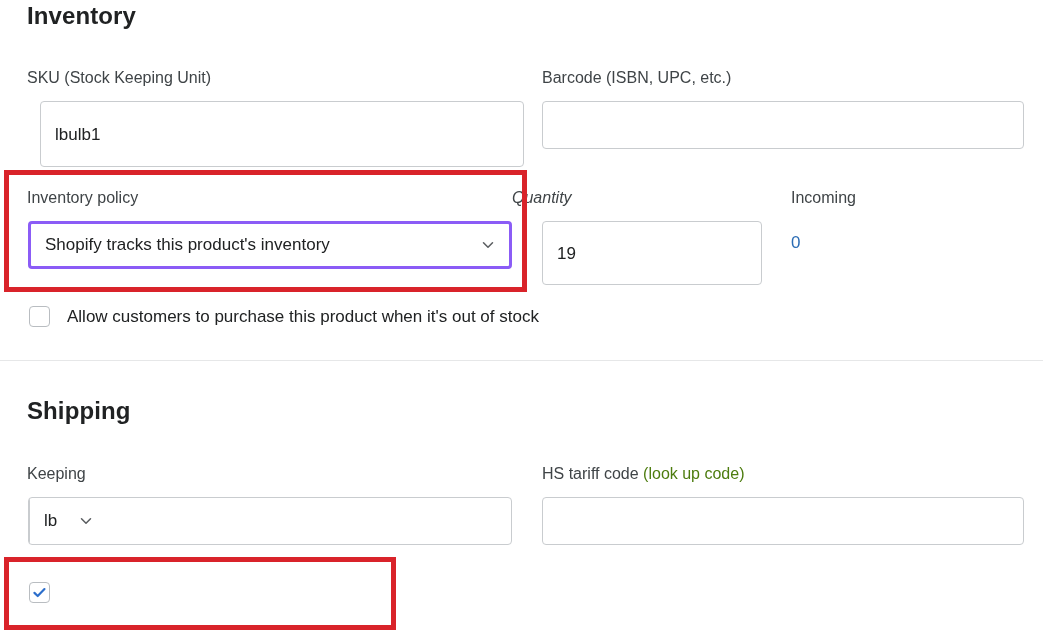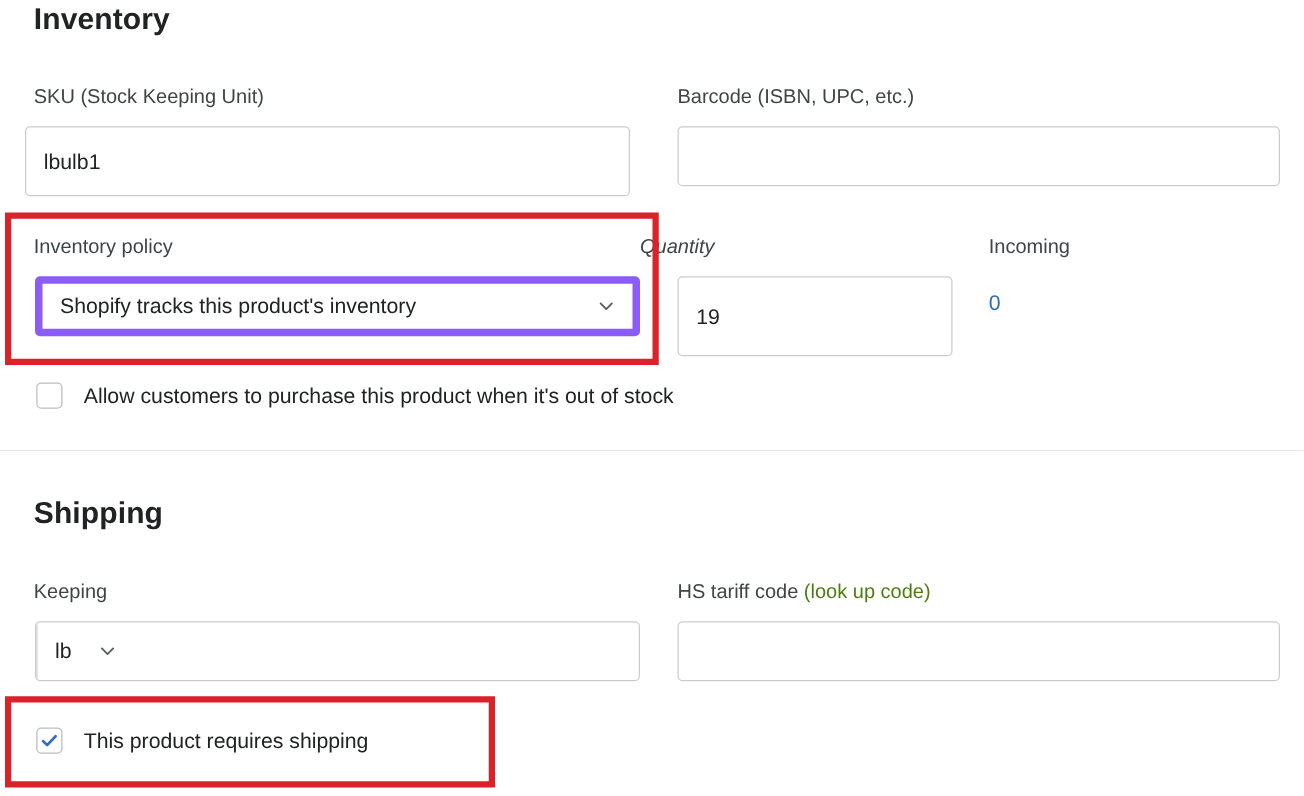--- a/index.html
+++ b/index.html
@@ -55,21 +55,21 @@
     align-items: center;
   }
   .text-input .value {
     font-size: 17px;
     color: #202223;
   }
 
   
   .select-box {
     background: #ffffff;
-    border: 6px solid #8b5cf6;
+    border: 3px solid #8b5cf6;
     border-radius: 4px;
     display: flex;
     align-items: center;
     justify-content: space-between;
     padding: 0 12px 0 14px;
     cursor: pointer;
   }
   .select-box .sel-label {
     font-size: 17px;
     color: #202223;
@@ -158,21 +158,21 @@
   
   .annot {
     border: 5px solid #d9232a;
     background: transparent;
     pointer-events: none;
   }
 
   
   #inventory-heading   { left: 27px;  top: 4px; }
   #sku-label           { left: 27px;  top: 68px; }
-  #sku-input           { left: 20px;  top: 101px;  width: 484px; height: 56px; align-items: center; }
+  #sku-input           { left: 40px;  top: 101px;  width: 484px; height: 66px; align-items: center; }
   #barcode-label       { left: 542px; top: 68px; }
   #barcode-input       { left: 542px; top: 101px;  width: 482px; height: 48px; }
 
   #policy-label        { left: 27px;  top: 188px; }
   #policy-select       { left: 28px;  top: 221px;  width: 484px; height: 48px; }
 
   #qty-label           { left: 512px; top: 188px; font-style: italic; }
   #qty-input           { left: 542px; top: 221px;  width: 220px; height: 64px; }
   #incoming-label      { left: 791px; top: 188px; }
   #incoming-value      { left: 791px; top: 233px;  font-size: 17px; color: #2b6cb4; }
@@ -262,18 +262,17 @@
 </div>
 
 <div class="abs checkrow" id="requires-row">
   <span class="cbox">
     <span>
       <svg width="15" height="15" viewBox="0 0 16 16" fill="none" xmlns="http://www.w3.org/2000/svg" aria-hidden="true">
         <path d="M2.6 8.4L6.1 11.8L13.3 4.3" stroke="#2c6ecb" stroke-width="2.3" stroke-linecap="round" stroke-linejoin="round"></path>
       </svg>
     </span>
   </span>
-  <span class="cb-label">This product requires shipping</span>
 </div>
 
 <div class="abs annot" id="annot-policy"></div>
 
 <div class="abs annot" id="annot-requires"></div>
 
 </body></html>

